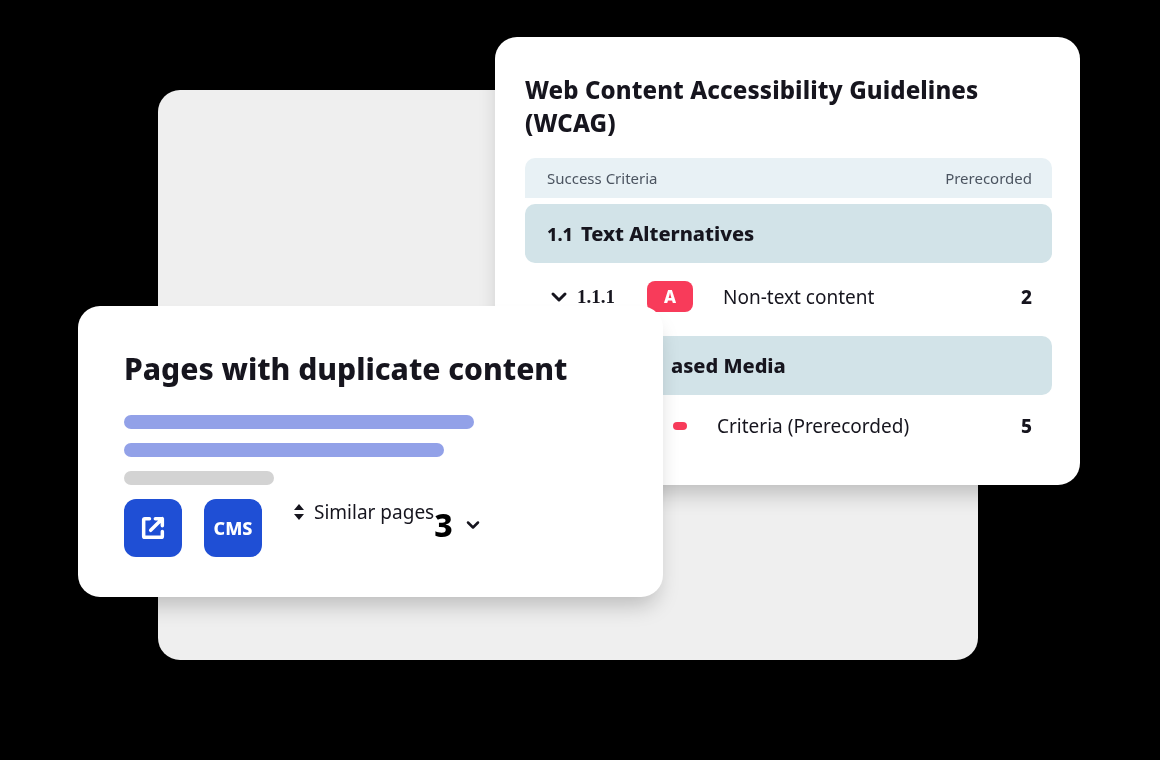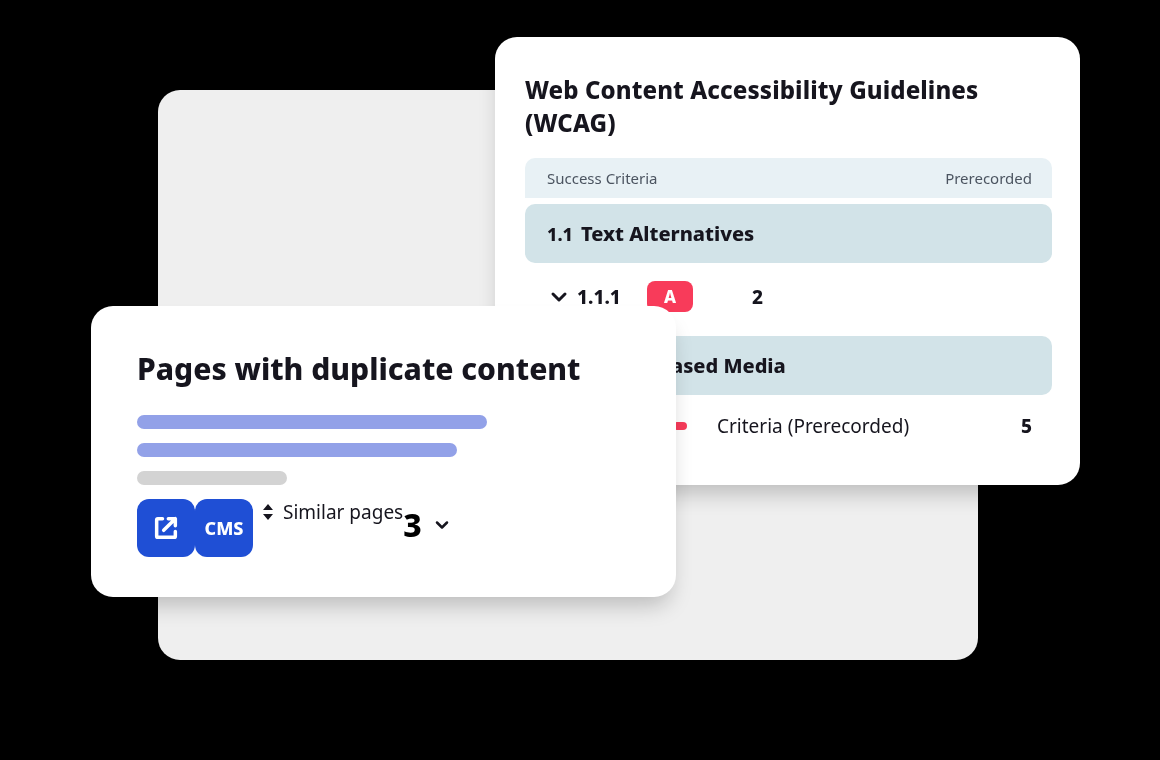--- a/index.html
+++ b/index.html
@@ -27,34 +27,34 @@
 
   
   #wcag{left:495px;top:37px;width:585px;padding:36px 28px 28px 30px;}
   #wcag h2{margin:0 0 18px 0;font-size:24px;font-weight:800;color:var(--ink);letter-spacing:.1px;}
   .thead{display:flex;justify-content:space-between;background:var(--teal-lt);border-radius:10px 10px 0 0;padding:10px 20px 10px 22px;font-size:15px;color:#4b5460;margin-top:19px;}
   .section-row{background:var(--teal);border-radius:10px;display:flex;align-items:center;gap:8px;padding:16px 20px 16px 22px;margin-top:6px;font-weight:800;color:var(--ink);}
   .section-row .num{font-size:18px;}
   .section-row .title{font-size:20px;}
   .crit-row{display:flex;align-items:center;padding:18px 20px 18px 22px;font-size:19px;color:var(--ink);}
   .crit-row .chev{width:24px;margin-right:6px;}
-  .crit-row .code{font-weight:800;width:70px;}
+  .crit-row .code{font-weight:800;width:70px;font-family:Liberation Serif, serif;}
   .crit-row .badge{background:var(--red);color:#fff;font-weight:800;border-radius:8px;padding:4px 14px;font-size:17px;margin-right:30px;min-width:46px;text-align:center;}
   .crit-row .desc{flex:1;}
   .crit-row .occ{font-weight:800;width:40px;text-align:right;}
 
   
-  #dup{left:91px;top:306px;width:585px;padding:42px 24px 40px 46px;}
+  #dup{left:78px;top:306px;width:585px;padding:42px 24px 40px 46px;}
   #dup h2{margin:0 0 26px 0;font-size:30px;font-weight:800;color:var(--ink);}
   .bar{height:14px;border-radius:8px;margin-bottom:14px;}
   .bar1{width:350px;background:var(--lav);}
   .bar2{width:320px;background:var(--lav);}
   .bar3{width:150px;background:var(--lav-lt);}
 
-  .stats-row{display:flex;align-items:flex-start;}
+  .stats-row{display:flex;align-items:flex-start;gap:22px;}
   .sq-btn{width:58px;height:58px;border-radius:12px;background:var(--blue);color:#fff;display:flex;align-items:center;justify-content:center;font-weight:800;font-size:18px;}
   .sq-btn svg{width:28px;height:28px;stroke:#fff;stroke-width:3;fill:none;}
   .stat{display:flex;align-items:flex-start;}
   .stat .label{display:flex;align-items:center;gap:8px;font-size:19px;color:var(--ink);}
   .stat .value{font-size:32px;font-weight:800;margin-top:4px;display:flex;align-items:center;gap:10px;}
   .sort-icon svg{width:14px;height:18px;}
   .chevd svg{width:20px;height:20px;}
 
   
   svg{display:block;}
@@ -77,20 +77,21 @@
     <span class="title">Text Alternatives</span>
   </div>
   <div class="crit-row">
     <span class="chev">
       <svg viewBox="0 0 24 24">
           <path d="M6 9l6 6 6-6" fill="none" stroke="#16151e" stroke-width="3" stroke-linecap="round" stroke-linejoin="round"></path>
         </svg>
     </span>
     <span class="code">1.1.1</span>
     <span class="badge">A</span>
+    <span class="desc">Non-text content</span>
     <span class="occ">2</span>
   </div>
 
   <div class="section-row">
     <span class="num" style="visibility:hidden">1.2</span>
     <span class="title" style="margin-left:90px;">ased Media</span>
   </div>
   <div class="crit-row">
     <span class="chev" style="visibility:hidden">
       <svg viewBox="0 0 24 24">

